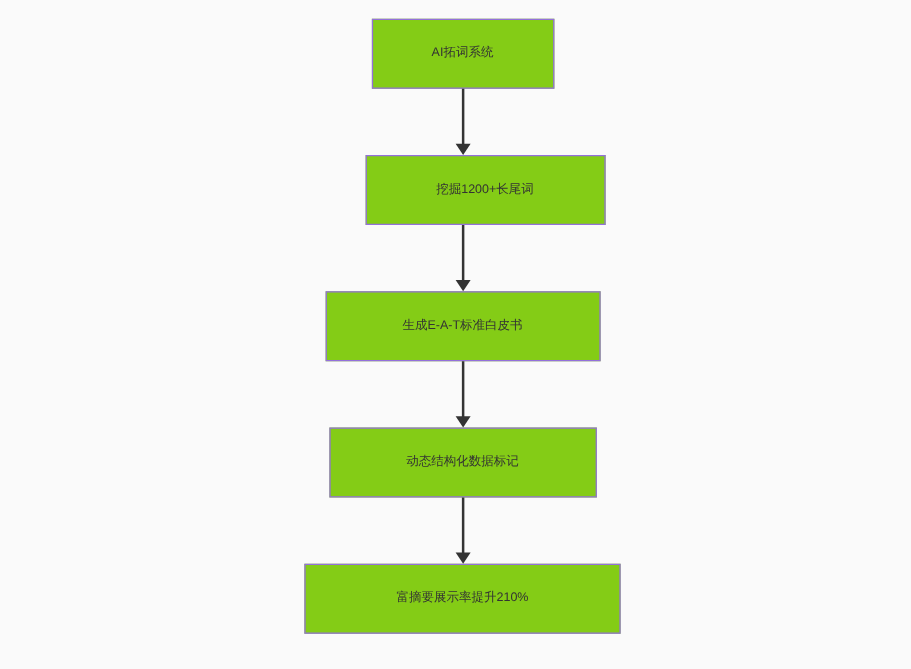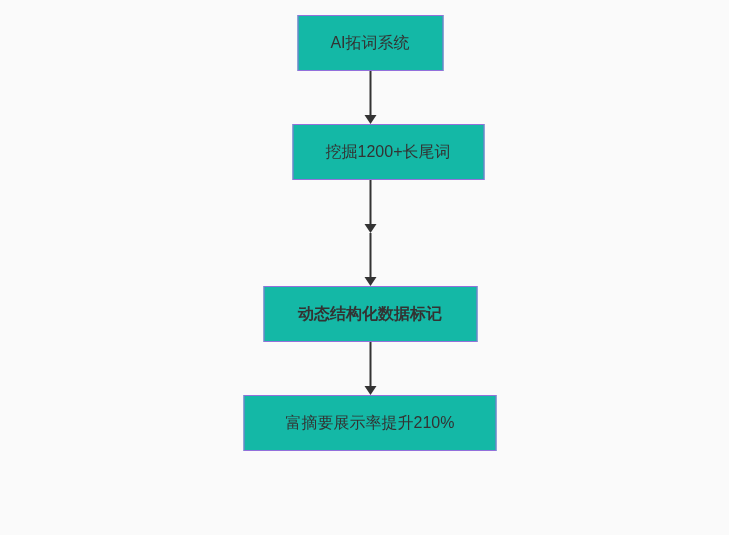--- a/index.html
+++ b/index.html
@@ -14,36 +14,36 @@
     left: 370px;
     top: 15px;
     transform: translateX(-50%);
     display: flex;
     flex-direction: column;
     align-items: center;
   }
 
   .node {
     height: 56px;
-    background: #14b8a6;
+    background: #84cc16;
     border: 1px solid #9370DB;
     display: flex;
     align-items: center;
     justify-content: center;
     color: #333333;
-    font-size: 16px;
+    font-size: 10px;
     line-height: 1;
     white-space: nowrap;
     padding: 15px 16px;
   }
   
   .node-1 { width: 146px; }
   .node-2 { width: 192px; margin-left: 36px; }
   .node-3 { width: 220px; }
-  .node-4 { width: 214px; font-weight: bold; }
+  .node-4 { width: 214px; }
   .node-5 { width: 253px; }
 
   .edge {
     height: 53px;
     width: 12px;
     position: relative;
     display: flex;
     flex-direction: column;
     align-items: center;
   }
@@ -77,20 +77,23 @@
 
   <div class="node node-2">
     <span>挖掘1200+长尾词</span>
   </div>
 
   <div class="edge">
     <div class="line"></div>
     <div class="arrowhead"></div>
   </div>
 
+  <div class="node node-3">
+    <span>生成E-A-T标准白皮书</span>
+  </div>
 
   <div class="edge">
     <div class="line"></div>
     <div class="arrowhead"></div>
   </div>
 
   <div class="node node-4">
     <span>动态结构化数据标记</span>
   </div>
 

